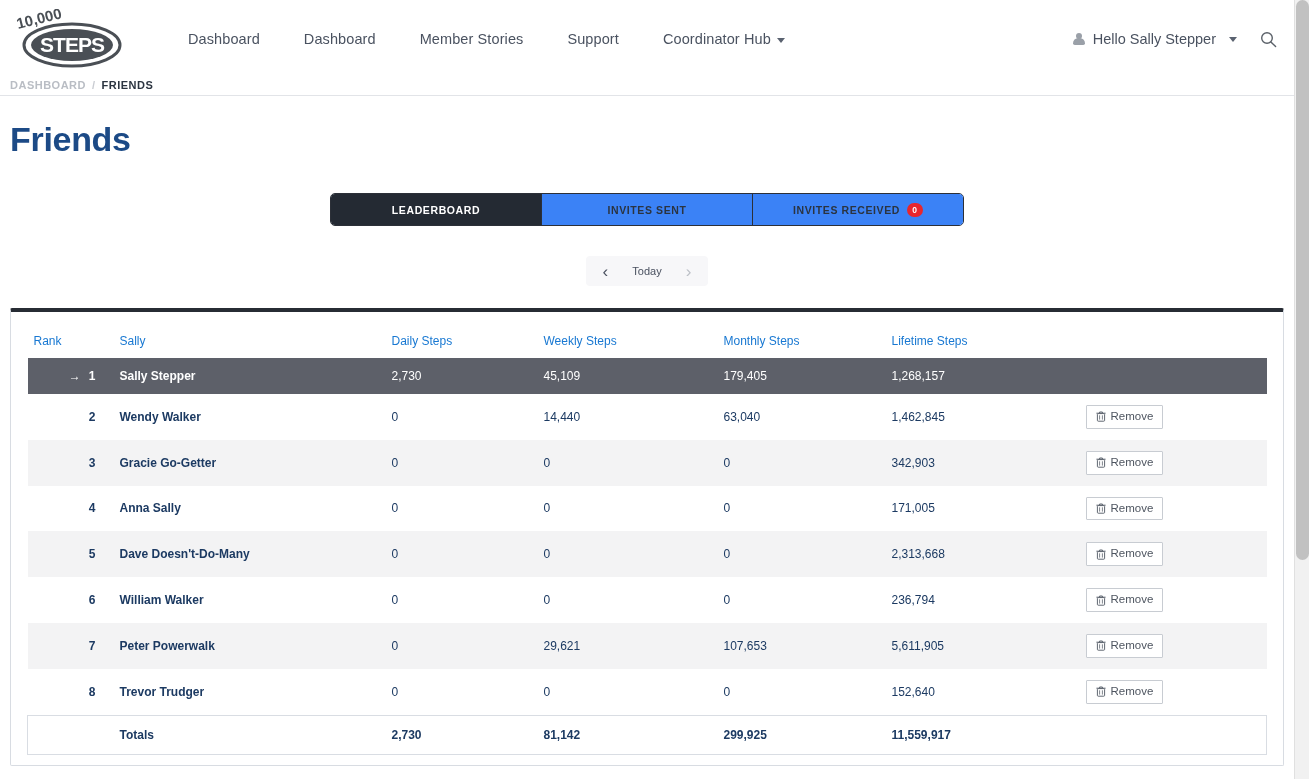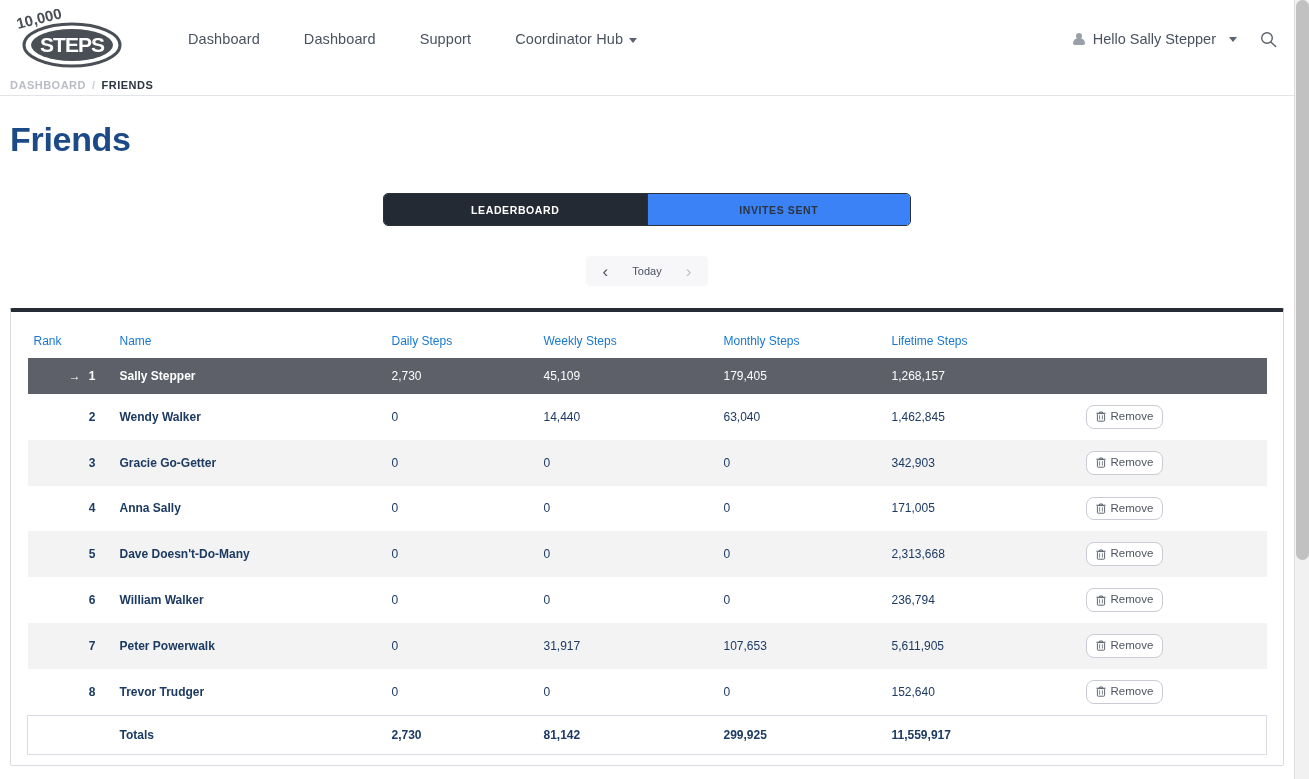--- a/index.html
+++ b/index.html
@@ -145,21 +145,21 @@
   .tabs-wrap {
     display: flex;
     justify-content: center;
     margin-top: 34px;
   }
   .tabs {
     display: flex;
     border: 1px solid #2c3038;
     border-radius: 5px;
     overflow: hidden;
-    width: 528px;
+    width: 634px;
     height: 33px;
   }
   .tab {
     flex: 1;
     display: flex;
     align-items: center;
     justify-content: center;
     font-size: 10.5px;
     font-weight: bold;
     letter-spacing: 0.6px;
@@ -299,21 +299,21 @@
   }
   tr.totals-row td:first-child { border-left: 1px solid #d9dde3; }
   tr.totals-row td:last-child  { border-right: 1px solid #d9dde3; }
 
   .btn-remove {
     display: inline-flex;
     align-items: center;
     gap: 5px;
     border: 1px solid #c8ccd2;
     background: #fff;
-    border-radius: 8px;
+    border-radius: 1px;
     font-size: 11.5px;
     color: #4e5560;
     padding: 4px 9px;
     cursor: pointer;
     font-family: "Liberation Sans", sans-serif;
     line-height: 1.2;
   }
 
   .cell-action { text-align: left; padding-left: 10px !important; }
 
@@ -351,20 +351,21 @@
         </g>
         <ellipse cx="58" cy="36" rx="48" ry="21" fill="none" stroke="#4a4f55" stroke-width="3"></ellipse>
         <ellipse cx="58" cy="36" rx="41" ry="16" fill="#4a4f55"></ellipse>
         <text x="58" y="43" text-anchor="middle" font-family="&quot;Liberation Sans&quot;, sans-serif" font-size="21" font-weight="bold" fill="#ffffff" letter-spacing="-1">STEPS</text>
       </svg>
     </div>
 
     <div class="nav-links">
       <a class="nav-link" href="#"><span>Dashboard</span></a>
       <a class="nav-link" href="#"><span>Dashboard</span></a>
+      <a class="nav-link" href="#"><span>Member Stories</span></a>
       <a class="nav-link" href="#"><span>Support</span></a>
       <a class="nav-link" href="#"><span>Coordinator Hub</span><span class="caret-down"></span></a>
     </div>
 
     <div class="nav-right">
       <div class="user-chip">
         <span class="person-icon"></span>
         <span>Hello Sally Stepper</span>
         <span class="caret-down"></span>
       </div>
@@ -386,20 +387,24 @@
   <h1 class="page-title">Friends</h1>
 
   <div class="tabs-wrap">
     <div class="tabs">
       <div class="tab active">
         <span>LEADERBOARD</span>
       </div>
       <div class="tab">
         <span>INVITES SENT</span>
       </div>
+      <div class="tab">
+        <span>INVITES RECEIVED</span>
+        <span class="badge">0</span>
+      </div>
     </div>
   </div>
 
   <div class="datenav-wrap">
     <div class="datenav">
       <div class="datenav-arrow prev">‹</div>
       <div class="datenav-label">Today</div>
       <div class="datenav-arrow next">›</div>
     </div>
   </div>
@@ -413,21 +418,21 @@
           <col class="col-name">
           <col class="col-daily">
         <col class="col-weekly">
           <col class="col-month">
           <col class="col-life">
           <col class="col-action">
       </colgroup>
       <thead>
         <tr>
           <th>Rank</th>
-          <th>Name</th>
+          <th>Sally</th>
           <th>Daily Steps</th>
           <th>Weekly Steps</th>
           <th>Monthly Steps</th>
           <th>Lifetime Steps</th>
           <th></th>
         </tr>
       </thead>
       <tbody id="lb-body">
           <tr class="row-me">
             <td class="cell-rank"><span class="rank-arrow">→</span><span>1</span></td>
@@ -525,21 +530,21 @@
                   <line x1="3.6" y1="4.3" x2="3.6" y2="8.6" stroke="#5f6670" stroke-width="0.8"></line>
                   <line x1="6.4" y1="4.3" x2="6.4" y2="8.6" stroke="#5f6670" stroke-width="0.8"></line>
                 </svg>
                 <span>Remove</span>
               </button></td>
           </tr>
           <tr class="row-alt">
             <td class="cell-rank"><span>7</span></td>
             <td class="cell-name">Peter Powerwalk</td>
             <td>0</td>
-            <td>31,917</td>
+            <td>29,621</td>
             <td>107,653</td>
             <td>5,611,905</td>
             <td class="cell-action"><button class="btn-remove">
                 <svg width="10" height="11" viewBox="0 0 10 11">
                   <rect x="1.4" y="2.6" width="7.2" height="7.6" rx="0.8" fill="none" stroke="#5f6670" stroke-width="1"></rect>
                   <line x1="0.4" y1="2.2" x2="9.6" y2="2.2" stroke="#5f6670" stroke-width="1"></line>
                   <path d="M3.6 2.1 V1 h2.8 v1.1" fill="none" stroke="#5f6670" stroke-width="1"></path>
                   <line x1="3.6" y1="4.3" x2="3.6" y2="8.6" stroke="#5f6670" stroke-width="0.8"></line>
                   <line x1="6.4" y1="4.3" x2="6.4" y2="8.6" stroke="#5f6670" stroke-width="0.8"></line>
                 </svg>

